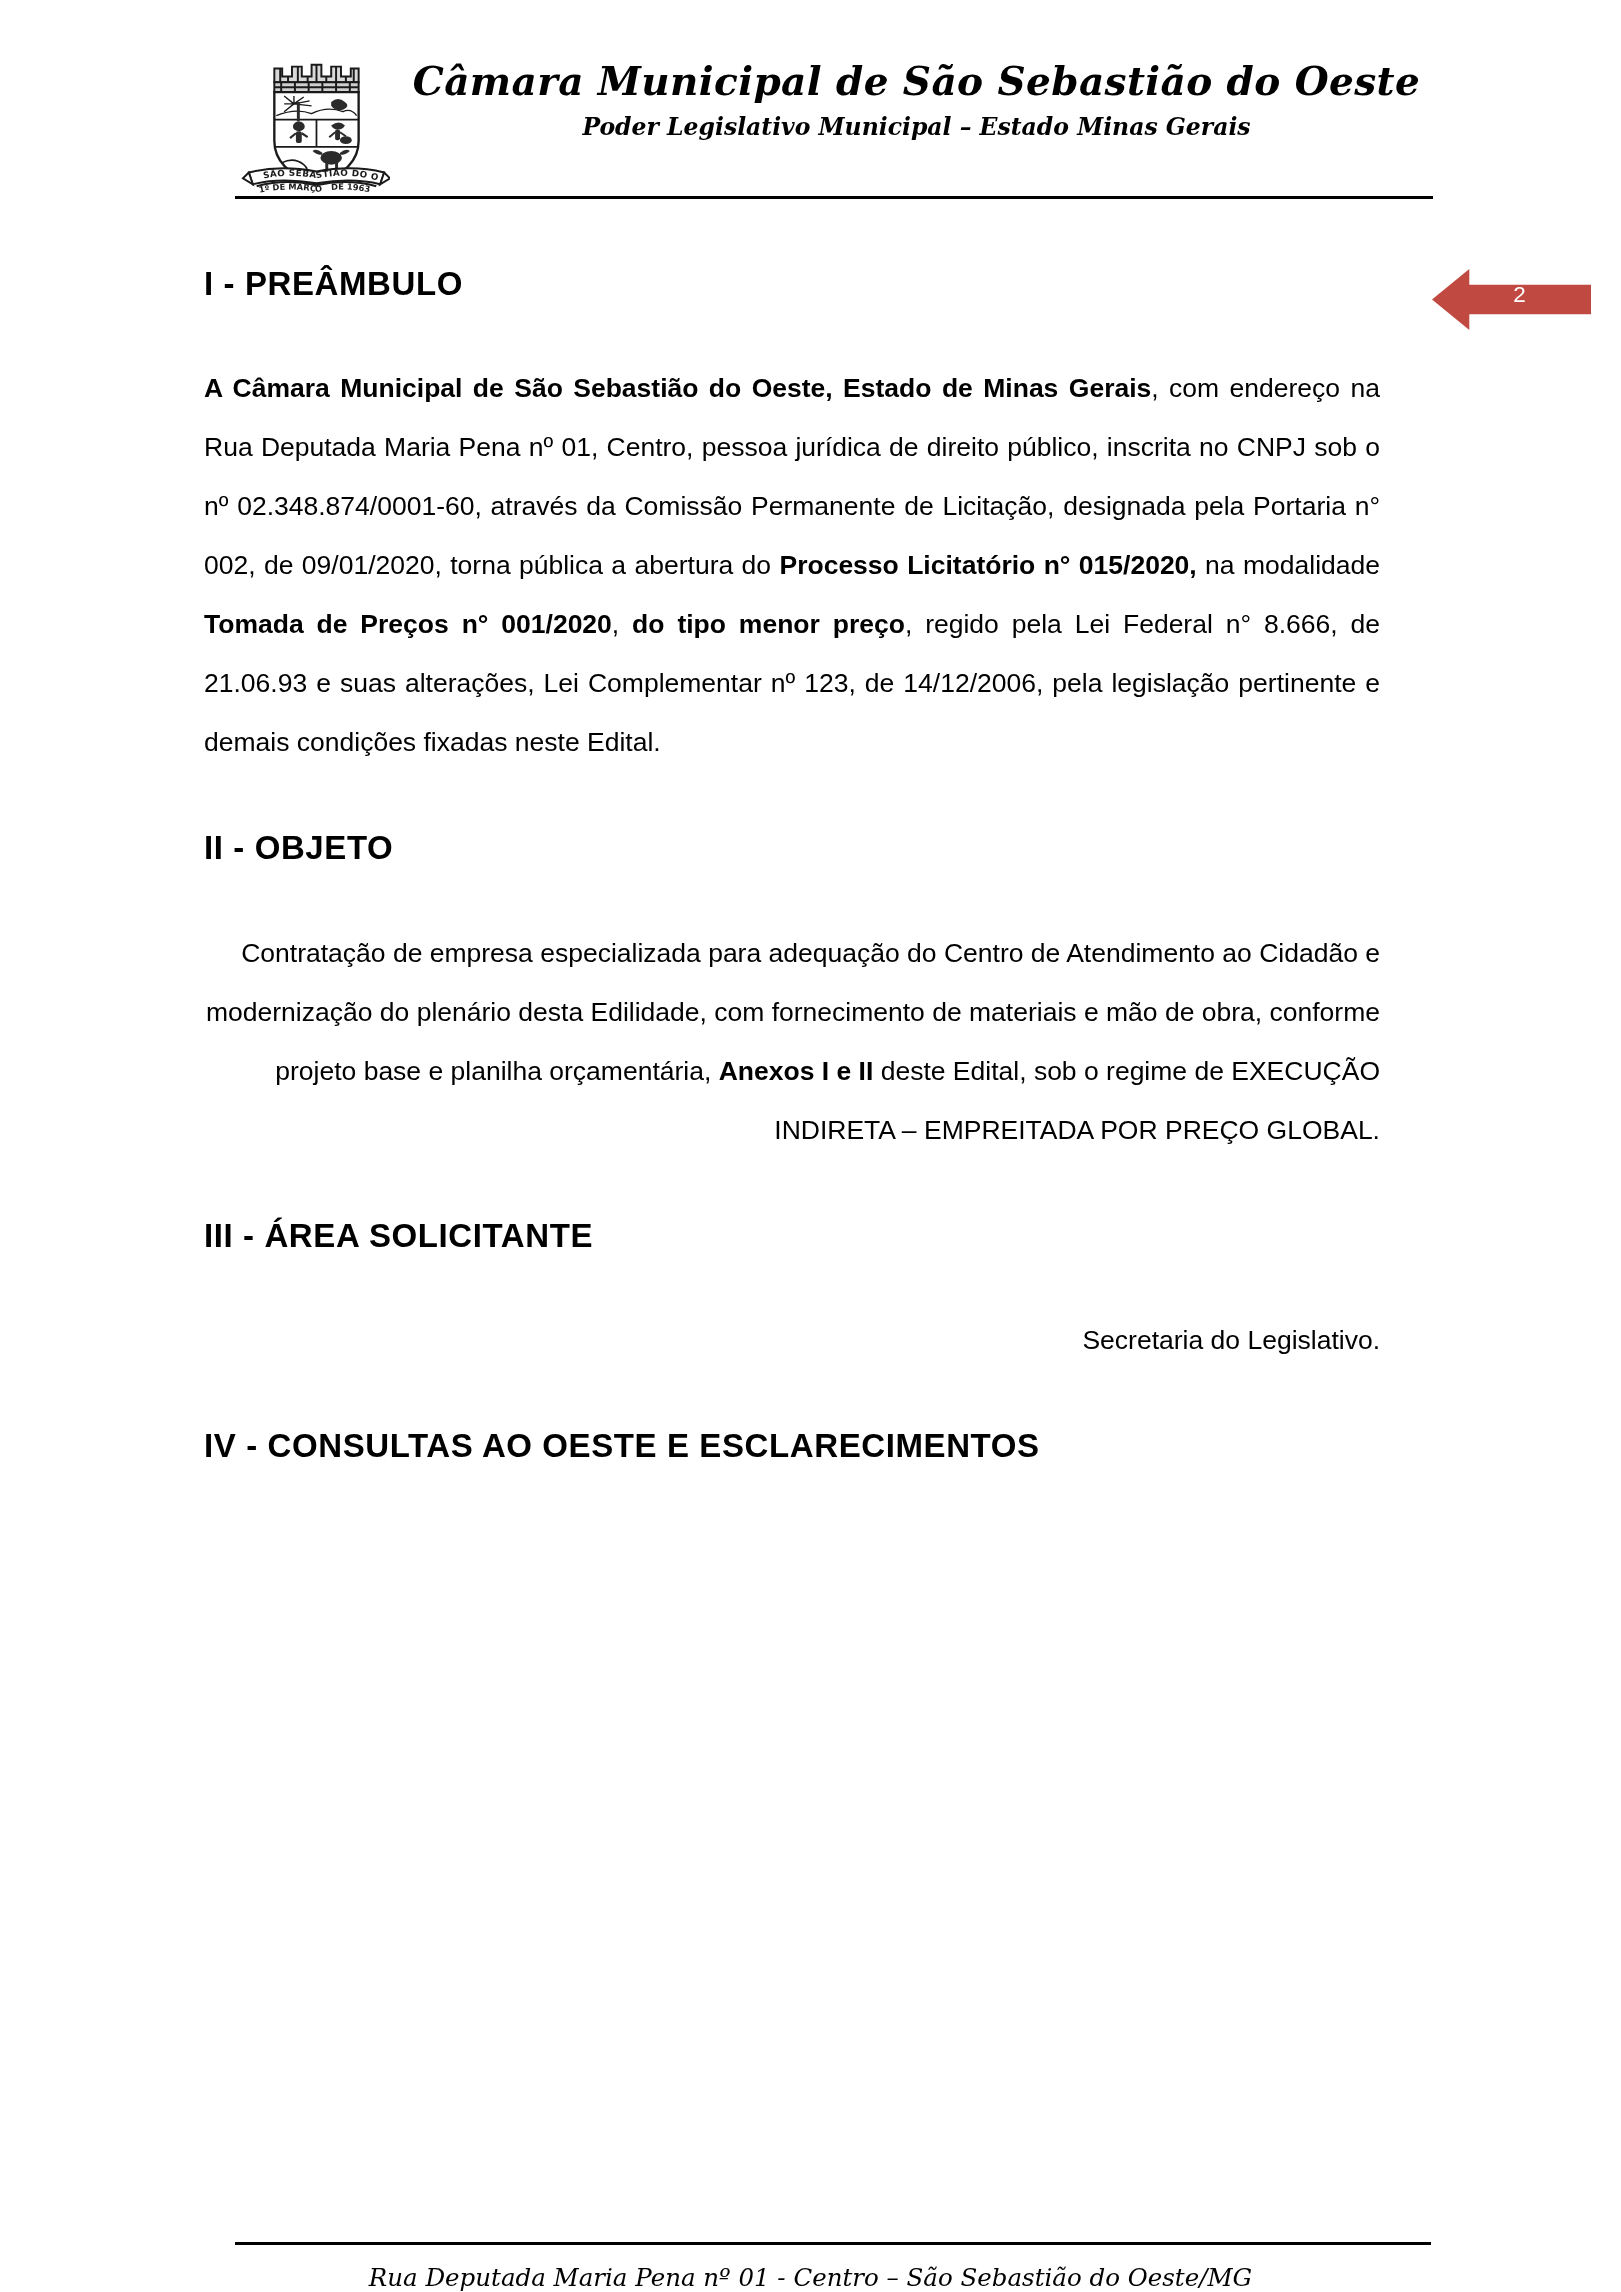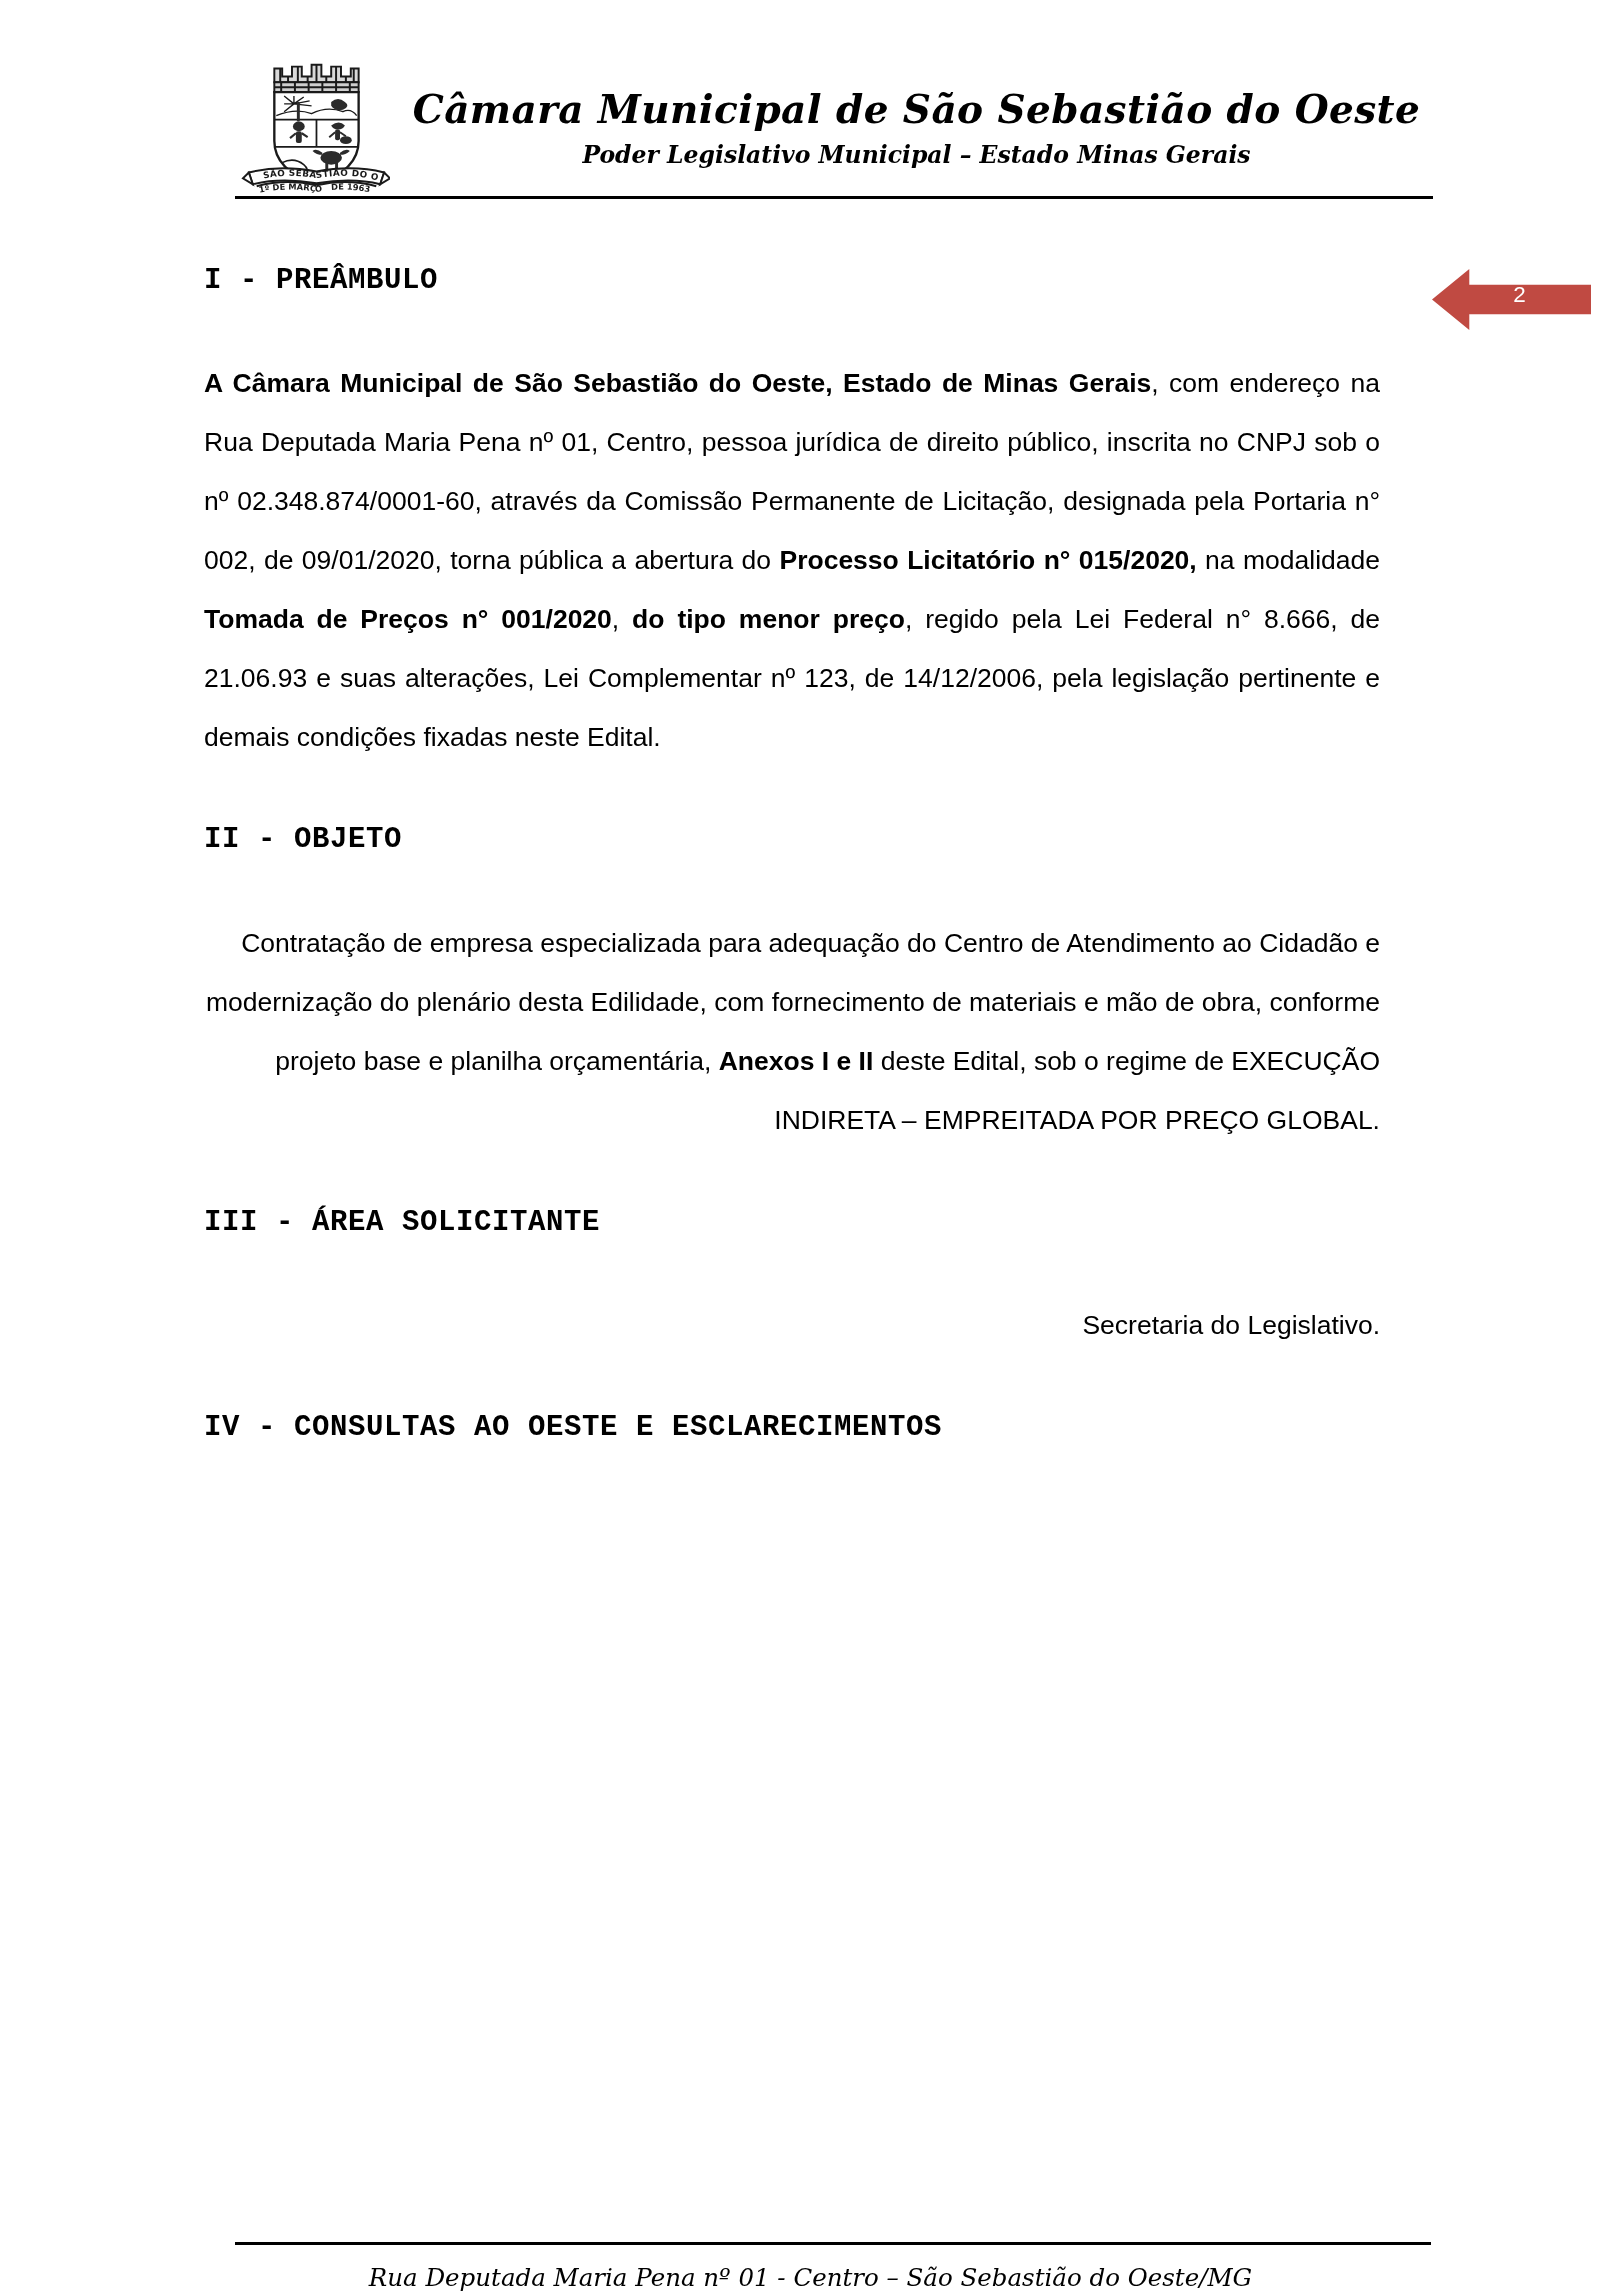--- a/index.html
+++ b/index.html
@@ -37,21 +37,20 @@
     height: 149px;
   }
   .crest svg { display: block; width: 149px; height: 149px; }
 
   .header-titles {
     position: absolute;
     left: 402px;
     top: 19.6px;
     width: 1029px;
     text-align: center;
-    margin-top: 28px;
   }
   .header-title-main {
     font-family: "DejaVu Serif", serif;
     font-style: italic;
     font-weight: bold;
     font-size: 39px;
     letter-spacing: 0.4px;
     line-height: 1.15;
     white-space: nowrap;
   }
@@ -96,23 +95,23 @@
 
   
   .content {
     position: absolute;
     left: 204px;
     top: 263px;
     width: 1176px;
   }
 
   h2.section-heading {
-    font-family: Liberation Mono, monospace;
+    font-family: Liberation Sans, sans-serif;
     font-weight: bold;
-    font-size: 29px;
+    font-size: 33px;
     letter-spacing: 0.6px;
     margin: 0;
     padding: 0;
     line-height: 1.25;
   }
 
   p.body-par {
     font-family: "Liberation Sans", sans-serif;
     font-size: 26.5px;
     line-height: 59px;

